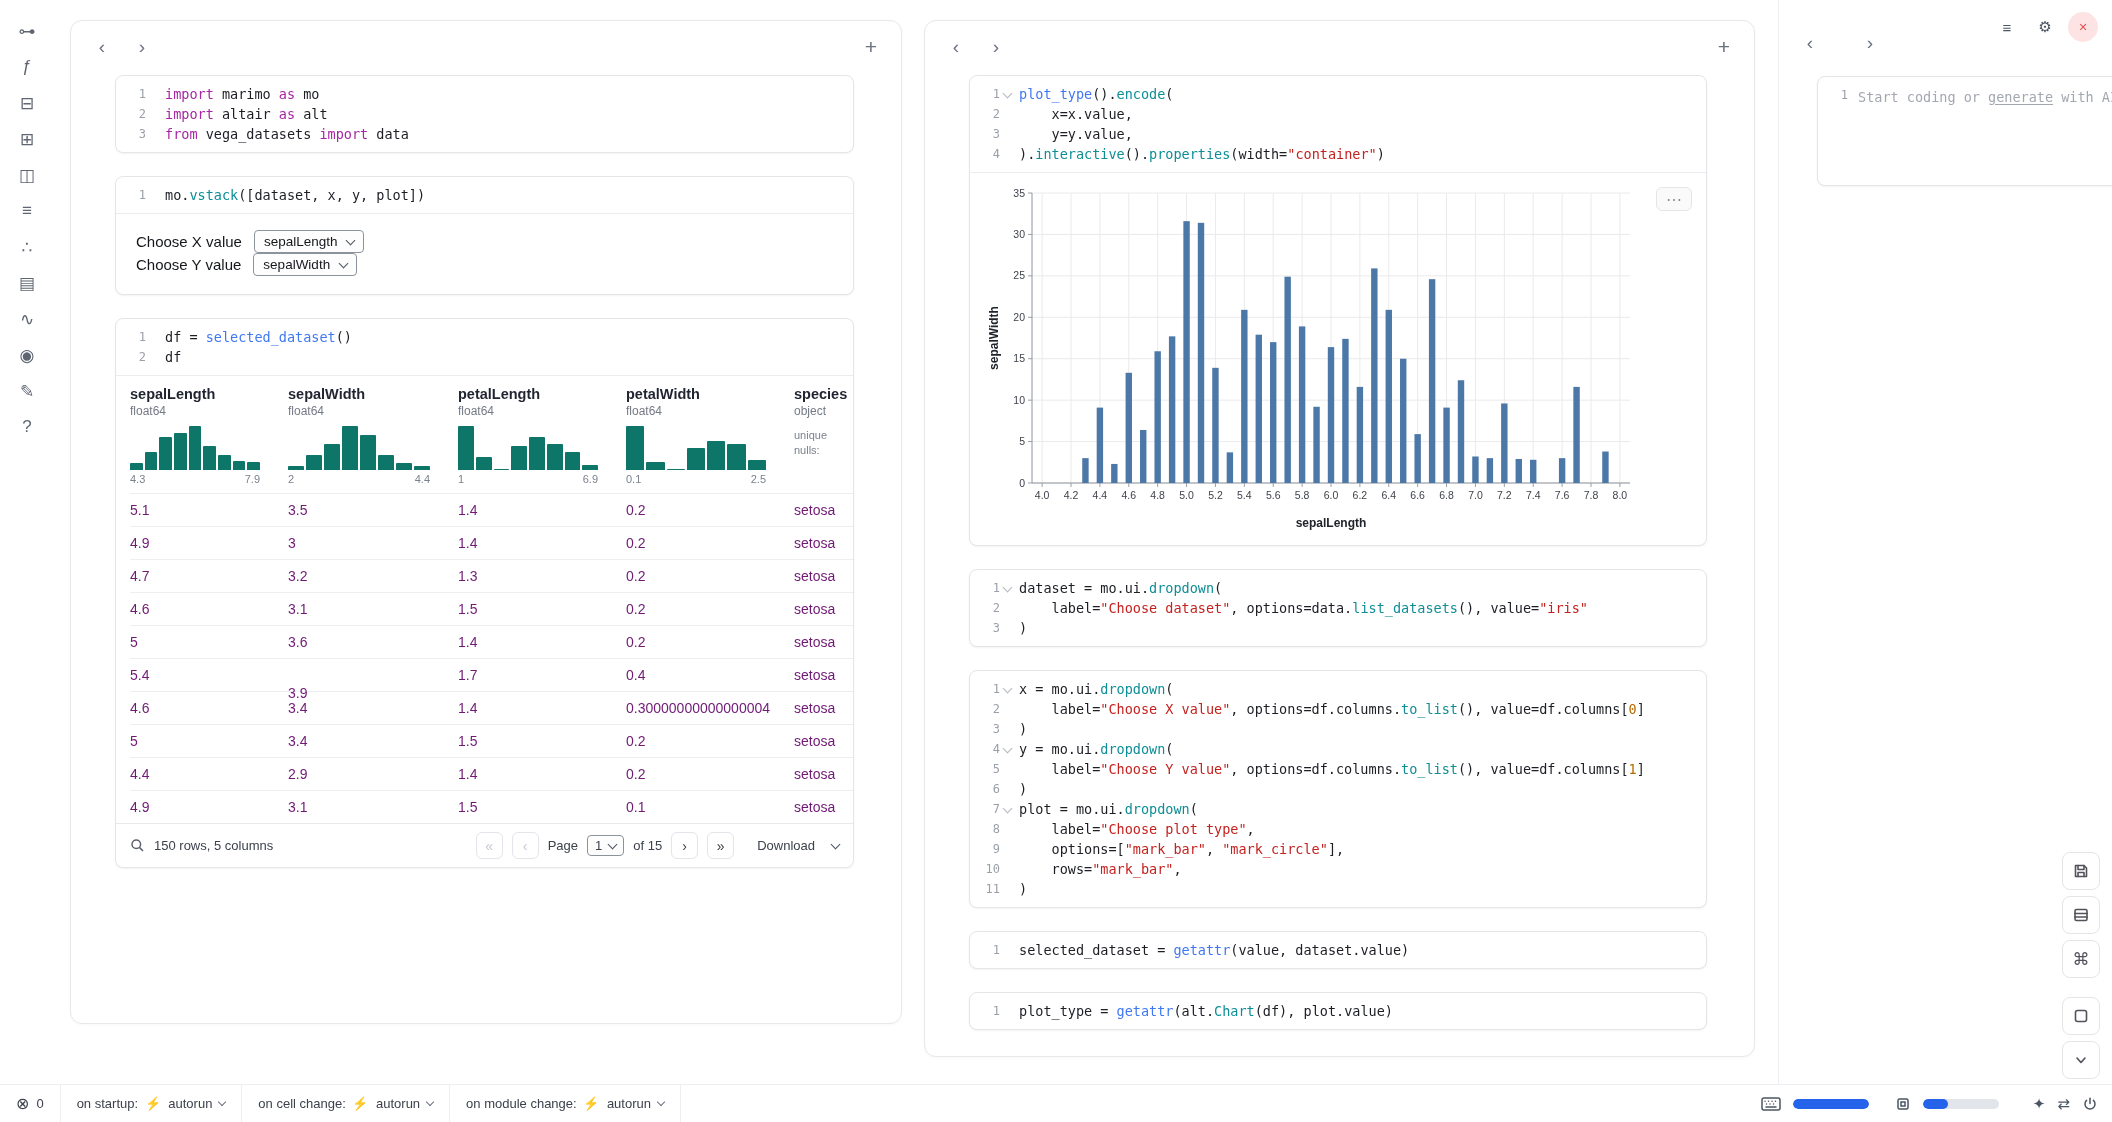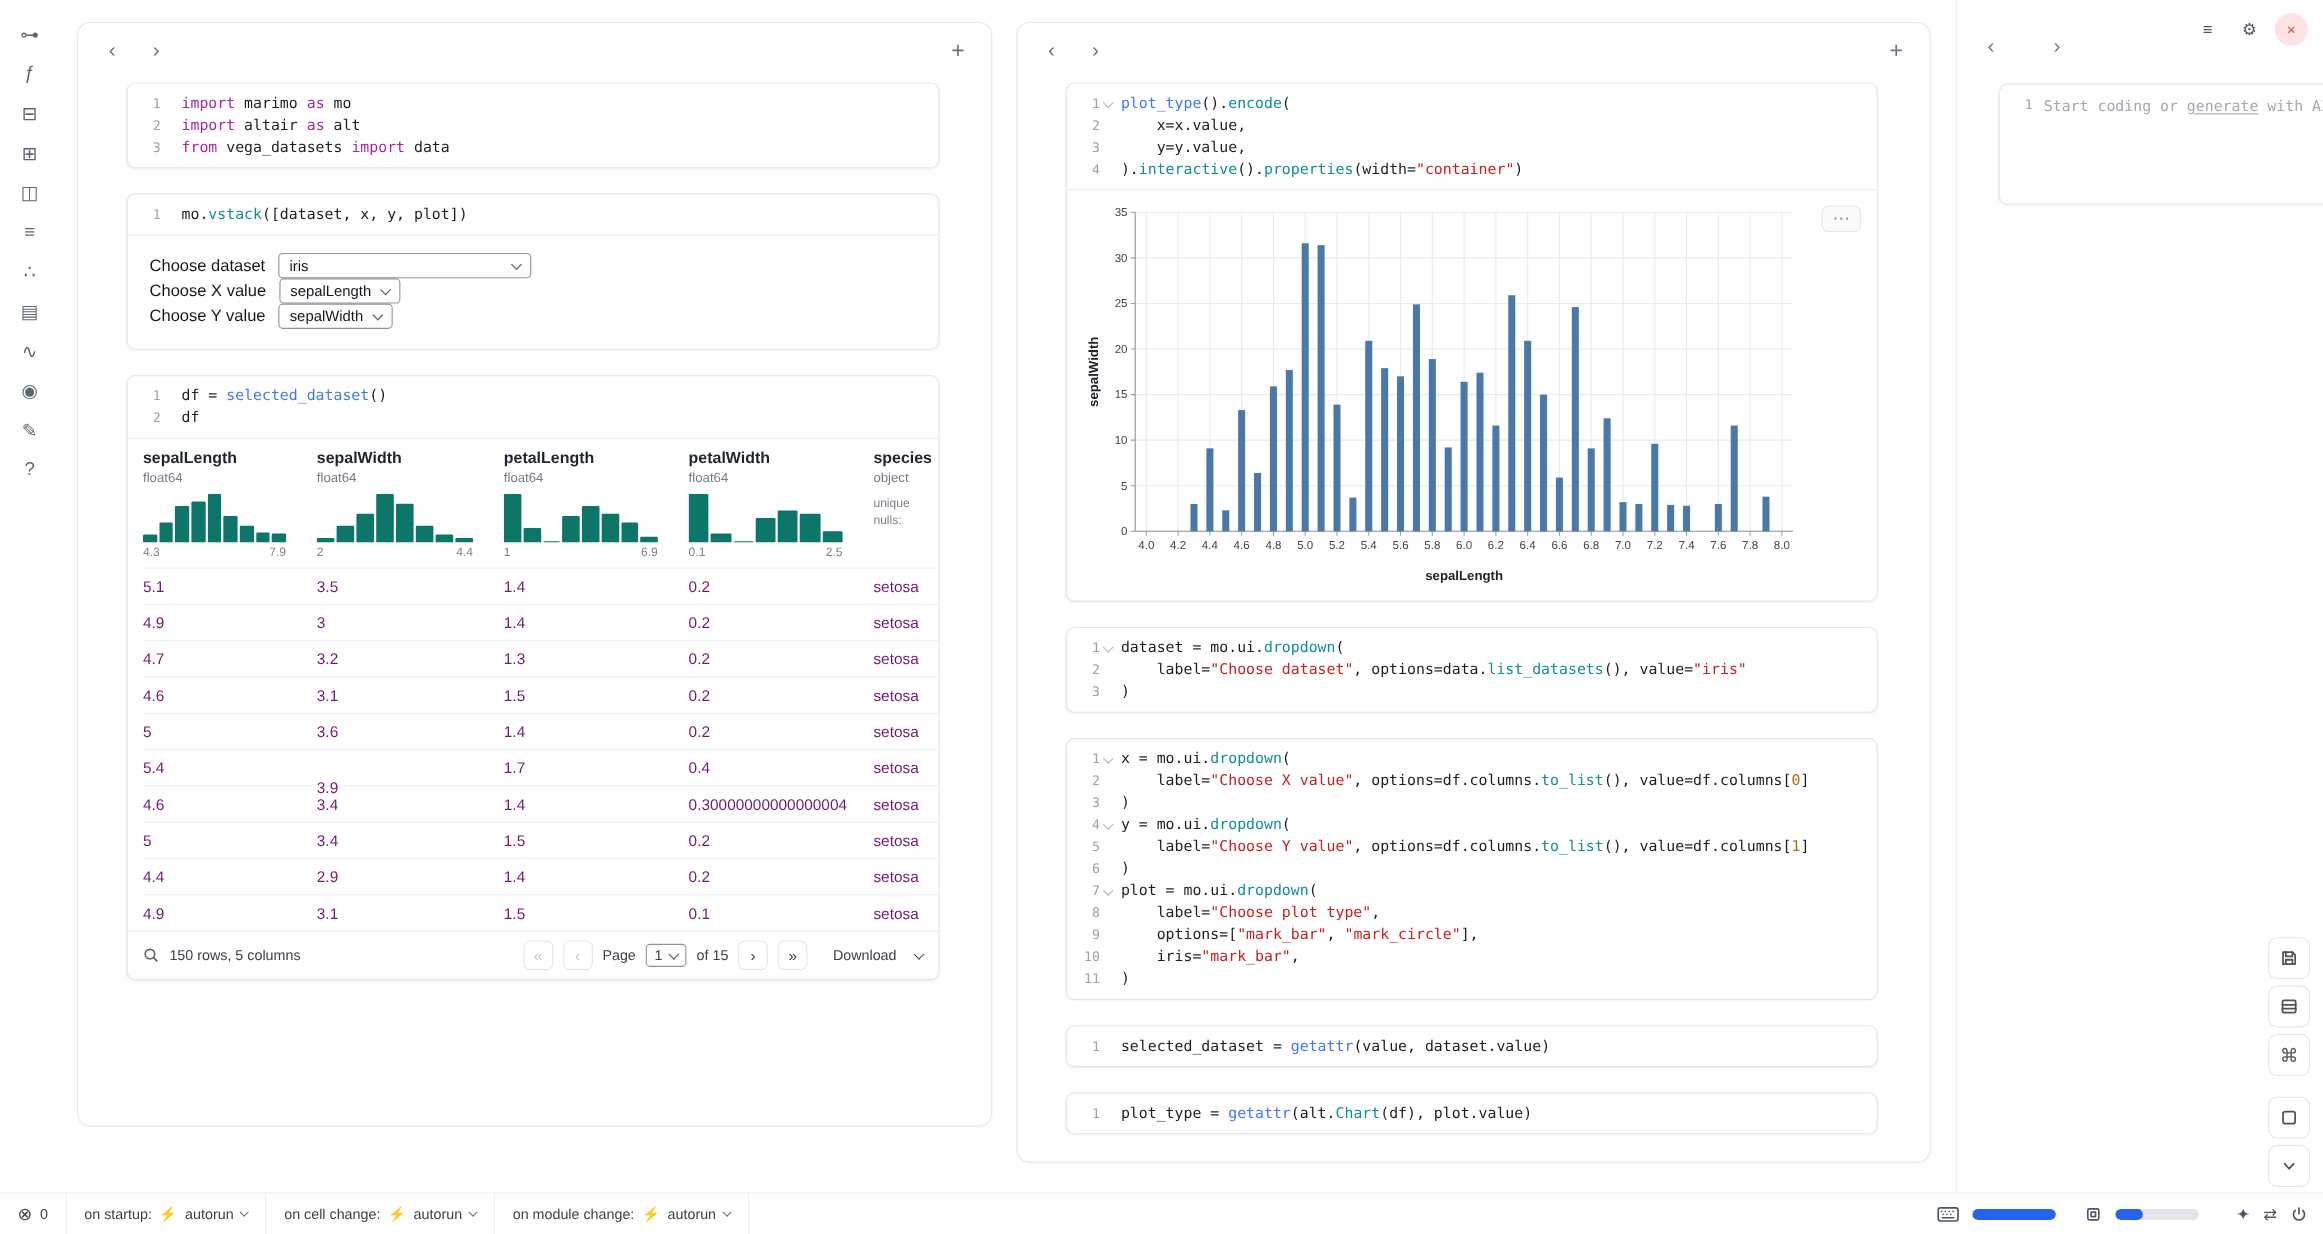--- a/index.html
+++ b/index.html
@@ -139,27 +139,20 @@
           <div class="cl"><span class="g">2</span><span class="fold"></span><span class="src"><span class="tk-kw">import</span><span> altair </span><span class="tk-kw">as</span><span> alt</span></span></div>
           <div class="cl"><span class="g">3</span><span class="fold"></span><span class="src"><span class="tk-kw">from</span><span> vega_datasets </span><span class="tk-kw">import</span><span> data</span></span></div>
         </div>
     </div>
     <div class="cell">
       <div class="code">
           <div class="cl"><span class="g">1</span><span class="fold"></span><span class="src"><span>mo.</span><span class="tk-mth">vstack</span><span>([dataset, x, y, plot])</span></span></div>
         </div>
       <div class="cell-divider"></div>
       <div class="controls">
-          <div class="ctl-row">
-            <span class="ctl-label">Choose dataset</span>
-            <span class="select" style="width: 230px;">
-              <span>iris</span>
-              <span class="chev"></span>
-            </span>
-          </div>
           <div class="ctl-row">
             <span class="ctl-label">Choose X value</span>
             <span class="select">
               <span>sepalLength</span>
               <span class="chev"></span>
             </span>
           </div>
           <div class="ctl-row">
             <span class="ctl-label">Choose Y value</span>
             <span class="select">
@@ -519,21 +512,21 @@
       <div class="code">
           <div class="cl"><span class="g">1</span><span class="fold on"></span><span class="src"><span>x = mo.ui.</span><span class="tk-mth">dropdown</span><span>(</span></span></div>
           <div class="cl"><span class="g">2</span><span class="fold"></span><span class="src"><span>    label=</span><span class="tk-str">"Choose X value"</span><span>, options=df.columns.</span><span class="tk-mth">to_list</span><span>(), value=df.columns[</span><span class="tk-num">0</span><span>]</span></span></div>
           <div class="cl"><span class="g">3</span><span class="fold"></span><span class="src"><span>)</span></span></div>
           <div class="cl"><span class="g">4</span><span class="fold on"></span><span class="src"><span>y = mo.ui.</span><span class="tk-mth">dropdown</span><span>(</span></span></div>
           <div class="cl"><span class="g">5</span><span class="fold"></span><span class="src"><span>    label=</span><span class="tk-str">"Choose Y value"</span><span>, options=df.columns.</span><span class="tk-mth">to_list</span><span>(), value=df.columns[</span><span class="tk-num">1</span><span>]</span></span></div>
           <div class="cl"><span class="g">6</span><span class="fold"></span><span class="src"><span>)</span></span></div>
           <div class="cl"><span class="g">7</span><span class="fold on"></span><span class="src"><span>plot = mo.ui.</span><span class="tk-mth">dropdown</span><span>(</span></span></div>
           <div class="cl"><span class="g">8</span><span class="fold"></span><span class="src"><span>    label=</span><span class="tk-str">"Choose plot type"</span><span>,</span></span></div>
           <div class="cl"><span class="g">9</span><span class="fold"></span><span class="src"><span>    options=[</span><span class="tk-str">"mark_bar"</span><span>, </span><span class="tk-str">"mark_circle"</span><span>],</span></span></div>
-          <div class="cl"><span class="g">10</span><span class="fold"></span><span class="src"><span>    iris=</span><span class="tk-str">"mark_bar"</span><span>,</span></span></div>
+          <div class="cl"><span class="g">10</span><span class="fold"></span><span class="src"><span>    rows=</span><span class="tk-str">"mark_bar"</span><span>,</span></span></div>
           <div class="cl"><span class="g">11</span><span class="fold"></span><span class="src"><span>)</span></span></div>
         </div>
     </div>
     <div class="cell">
       <div class="code">
           <div class="cl"><span class="g">1</span><span class="fold"></span><span class="src"><span>selected_dataset = </span><span class="tk-fn">getattr</span><span>(value, dataset.value)</span></span></div>
         </div>
     </div>
     <div class="cell">
       <div class="code">

